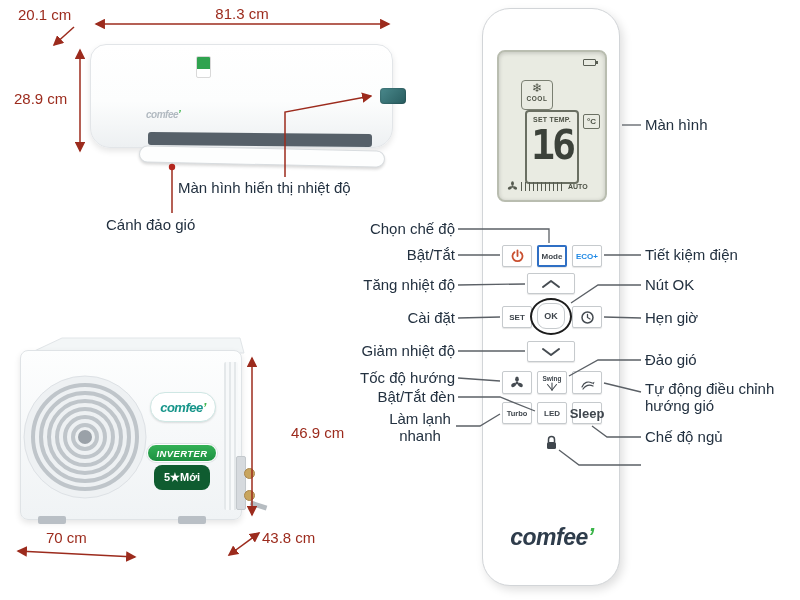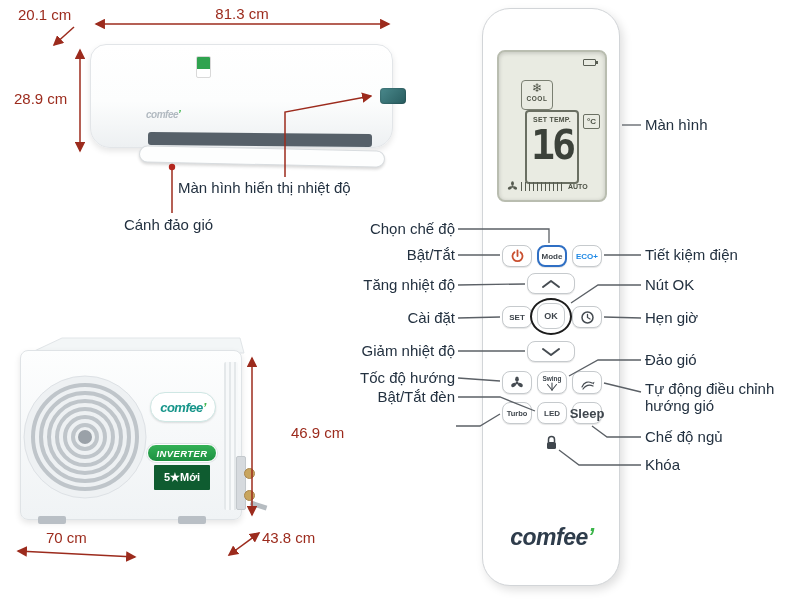--- a/index.html
+++ b/index.html
@@ -34,21 +34,21 @@
   .fan-recess { left:21px; top:373px; width:128px; height:128px; }
   .logo-pill { left:150px; top:392px; width:66px; height:30px; background:#fff;
     border:1.5px solid #cfe7e4; border-radius:15px; display:flex; align-items:center;
     justify-content:center; color:#17958a; font-size:13px;
     box-shadow:0 1px 2px rgba(0,0,0,.12); }
   .inverter-pill { left:147px; top:444px; width:70px; height:18px; border-radius:9px;
     background:linear-gradient(180deg,#33b156,#1d9041); border:1px solid #fff;
     box-shadow:0 0 0 1px #dfe3e6; color:#fff; font-style:italic; font-weight:bold;
     font-size:9.5px; letter-spacing:.4px; display:flex; align-items:center; justify-content:center; }
   .rating-badge { left:154px; top:465px; width:56px; height:25px; background:#0f5c30;
-    border-radius:1px; color:#fff; font-weight:bold; font-size:11px;
+    border-radius:8px; color:#fff; font-weight:bold; font-size:11px;
     display:flex; align-items:center; justify-content:center; }
   .side-grille { left:224px; top:362px; width:14px; height:148px; border-radius:2px;
     background:repeating-linear-gradient(90deg,#e4e8ea 0 2px,#f7f9fa 2px 5px); }
   .foot { width:28px; height:8px; background:#b9bfc5; border-radius:2px; }
   
   .remote-body { left:482px; top:8px; width:138px; height:578px; background:#fff;
     border:1px solid #d2d5d8; border-radius:28px; box-shadow:3px 4px 10px rgba(0,0,0,.13); }
   .screen { left:497px; top:50px; width:110px; height:152px; background:#e9ebe2;
     border:2px solid #b9bdb0; border-radius:8px; box-shadow:inset 0 1px 4px rgba(0,0,0,.18); }
   .battery { position:absolute; right:9px; top:7px; width:13px; height:7px;
@@ -64,21 +64,21 @@
   .temp-val { font-family:"DejaVu Sans Mono",monospace; font-weight:bold; font-size:40px;
     line-height:1.1; letter-spacing:-3px; color:#3c423a; }
   .deg-box { position:absolute; left:84px; top:62px; width:17px; height:15px;
     border:1px solid #6a6f62; border-radius:2px; font-size:8px; font-weight:bold;
     text-align:center; line-height:13px; color:#4b5044; }
   .screen-bottom { position:absolute; left:8px; bottom:8px; height:12px; display:flex;
     align-items:center; gap:3px; }
   .bars { width:44px; height:9px;
     background:repeating-linear-gradient(90deg,#565b50 0,#565b50 1.5px,transparent 1.5px,transparent 4px); }
   .auto-txt { font-size:7px; font-weight:bold; color:#4b5044; }
-  .rbtn { position:absolute; background:#fff; border:1px solid #c6cacd; border-radius:8px;
+  .rbtn { position:absolute; background:#fff; border:1px solid #c6cacd; border-radius:2px;
     display:flex; flex-direction:column; align-items:center; justify-content:center;
     font-size:8px; font-weight:bold; color:#3f464d; box-shadow:0 1px 1px rgba(0,0,0,.10); }
   .mode-hl { border:2px solid #2f6fc4; }
   .eco-txt { color:#1e88e5; }
   .ok-ring { position:absolute; left:530px; top:298px; width:42px; height:37px;
     border:2px solid #1c1c1c; border-radius:50%; }
   .ok-btn { position:absolute; left:537px; top:303px; width:28px; height:26px;
     border:1px solid #c6cacd; border-radius:9px; background:#fff; display:flex;
     align-items:center; justify-content:center; font-size:9px; font-weight:bold; color:#3f464d; }
   .remote-brand { left:500px; top:524px; width:104px; text-align:center;
@@ -95,21 +95,21 @@
   <div class="abs indoor-brand brand"><span>comfee</span><span class="mk">’</span></div>
   <div class="abs indoor-slot"></div>
   <div class="abs indoor-flap"></div>
   <div class="abs indoor-display"></div>
 
   <div class="dim" style="left:18px;top:6px">20.1 cm</div>
   <div class="dim" style="left:202px;top:5px;width:80px;text-align:center">81.3 cm</div>
   <div class="dim" style="left:14px;top:90px">28.9 cm</div>
 
   <div class="callout" style="left:178px;top:180px;width:225px;text-align:left">Màn hình hiển thị nhiệt độ</div>
-  <div class="callout" style="left:106px;top:217px;width:125px;text-align:center">Cánh đảo gió</div>
+  <div class="callout" style="left:106px;top:217px;width:125px;">Cánh đảo gió</div>
 
   <svg class="abs" style="left:20px;top:336px" width="226" height="18" viewBox="0 0 226 18">
     <polygon points="10,17 42,2 220,2 224,17" fill="#f3f6f7" stroke="#e1e5e8"></polygon>
   </svg>
   <div class="abs outdoor-body"></div>
   <div class="abs foot" style="left:38px;top:516px"></div>
   <div class="abs foot" style="left:178px;top:516px"></div>
   <svg class="abs fan-recess" viewBox="0 0 128 128">
     <circle cx="64" cy="64" r="61" fill="#eef1f3" stroke="#dde1e5"></circle>
     <g fill="none" stroke="#bfc5ca" stroke-width="4">
@@ -237,29 +237,29 @@
 
   <div class="abs remote-brand brand"><span>comfee</span><span class="mk">’</span></div>
 
   <div class="callout c-left" style="left:255px;top:221px;width:200px">Chọn chế độ</div>
   <div class="callout c-left" style="left:255px;top:277px;width:200px">Tăng nhiệt độ</div>
   <div class="callout c-left" style="left:255px;top:247px;width:200px">Bật/Tắt</div>
   <div class="callout c-left" style="left:255px;top:310px;width:200px">Cài đặt</div>
   <div class="callout c-left" style="left:255px;top:343px;width:200px">Giảm nhiệt độ</div>
   <div class="callout c-left" style="left:255px;top:370px;width:200px">Tốc độ hướng</div>
   <div class="callout c-left" style="left:255px;top:389px;width:200px">Bật/Tắt đèn</div>
+  <div class="callout" style="left:383px;top:411px;width:74px;text-align:center">Làm lạnh nhanh</div>
 
   <div class="callout c-right" style="left:645px;top:117px;width:150px">Màn hình</div>
   <div class="callout c-right" style="left:645px;top:247px;width:150px">Tiết kiệm điện</div>
   <div class="callout c-right" style="left:645px;top:277px;width:150px">Nút OK</div>
   <div class="callout c-right" style="left:645px;top:310px;width:150px">Hẹn giờ</div>
   <div class="callout c-right" style="left:645px;top:352px;width:150px">Đảo gió</div>
   <div class="callout c-right" style="left:645px;top:381px;width:150px">Tự động điều chỉnh hướng gió</div>
   <div class="callout c-right" style="left:645px;top:429px;width:150px">Chế độ ngủ</div>
-  <div class="callout c-right" style="left:645px;top:457px;width:150px">Khóa</div>
 
   <svg class="abs" style="left:0;top:0;pointer-events:none" width="800" height="600" viewBox="0 0 800 600">
     <defs>
       <marker id="ar" viewBox="0 0 10 10" refX="8.5" refY="5" markerWidth="7" markerHeight="7" orient="auto-start-reverse">
         <path d="M0,0 L10,5 L0,10 z" fill="#9c2b1d"></path>
       </marker>
     </defs>
 
     <g stroke="#9c2b1d" stroke-width="1.5" fill="none">
       <line x1="96" y1="24" x2="389" y2="24" marker-start="url(#ar)" marker-end="url(#ar)"></line>

